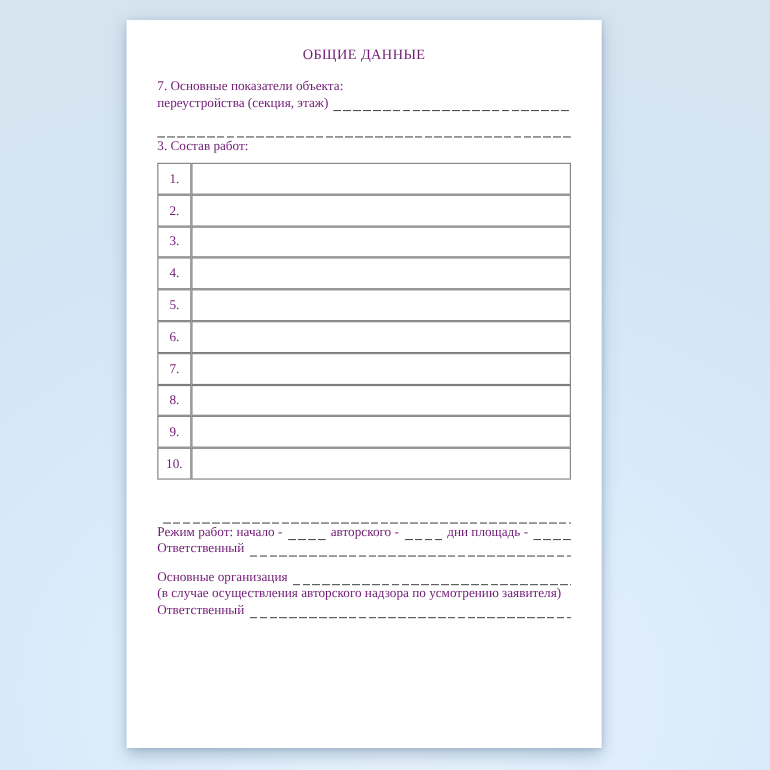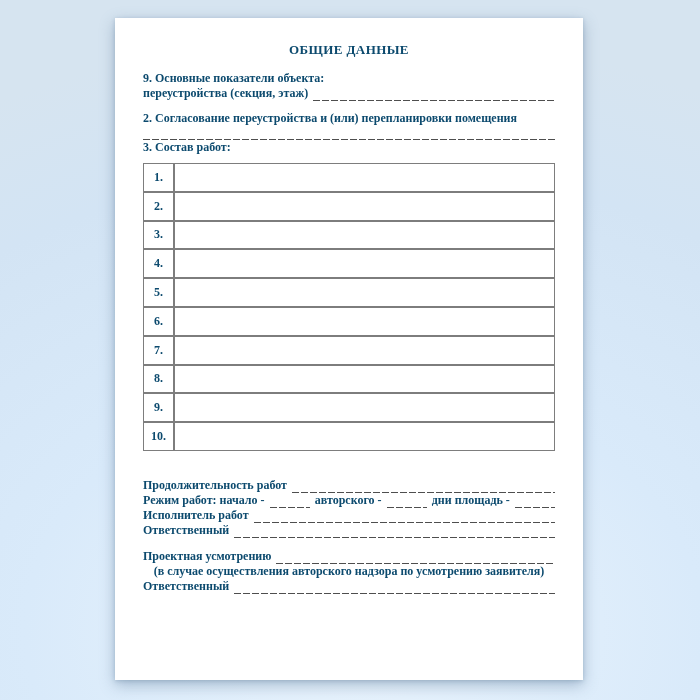--- a/index.html
+++ b/index.html
@@ -11,30 +11,30 @@
   }
   body {
     background:
       radial-gradient(115% 85% at 52% 90%, #eaf4fd 0%, #d9eafa 42%, #d3e4f4 78%, #d6e4f0 100%);
     font-family: "Liberation Serif", "DejaVu Serif", serif;
   }
   .paper {
     position: absolute;
     left: 115px;
     top: 18px;
-    width: 468px;
+    width: 432px;
     height: 662px;
     box-sizing: border-box;
     background: #ffffff;
     box-shadow: 0 5px 14px rgba(92, 122, 152, 0.45), 0 1px 4px rgba(92, 122, 152, 0.30);
     padding: 24px 28px 0 28px;
-    color: #0c4a6e;
+    color: #701a75;
     font-size: 12px;
     line-height: 15px;
-    font-weight: 700;
+    font-weight: 400;
   }
   .doc-title {
     text-align: center;
     font-size: 13px;
     letter-spacing: 0.4px;
     margin: 0 0 14px 0;
   }
   .line {
     display: flex;
     align-items: flex-end;
@@ -69,43 +69,40 @@
     height: 28.8px;
     padding: 0;
   }
   table.works td.num {
     width: 31px;
     text-align: center;
     vertical-align: middle;
   }
   table.works td.val { vertical-align: middle; }
   .details { margin-bottom: 11px; }
-  .note-line { white-space: nowrap; text-align: center; }
+  .note-line { white-space: nowrap; }
 </style>
 </head>
 <body>
 
 <div class="paper">
 
   <div class="doc-title">ОБЩИЕ ДАННЫЕ</div>
 
   <div class="sec1">
     <div class="line">
-      <span>9. Основные показатели объекта:</span>
+      <span>7. Основные показатели объекта:</span>
     </div>
     <div class="line">
       <span>переустройства (секция, этаж)</span>
       <span class="blank"></span>
     </div>
   </div>
 
   <div>
-    <div class="line">
-      <span>2. Согласование переустройства и (или) перепланировки помещения</span>
-    </div>
     <div class="fullblank"></div>
   </div>
 
   <div class="sec3-head line">
     <span>3. Состав работ:</span>
   </div>
 
   <table class="works">
     <tbody>
       <tr>
@@ -146,44 +143,39 @@
       </tr>
       <tr>
         <td class="num">10.</td>
         <td class="val"></td>
       </tr>
     </tbody>
   </table>
 
   <div class="details">
     <div class="line">
-      <span>Продолжительность работ</span>
       <span class="blank"></span>
     </div>
     <div class="line">
       <span>Режим работ: начало -</span>
       <span class="blank mid"></span>
       <span>авторского -</span>
       <span class="blank mid"></span>
       <span>дни площадь -</span>
       <span class="blank"></span>
     </div>
     <div class="line">
-      <span>Исполнитель работ</span>
-      <span class="blank"></span>
-    </div>
-    <div class="line">
       <span>Ответственный</span>
       <span class="blank"></span>
     </div>
   </div>
 
   <div>
     <div class="line">
-      <span>Проектная усмотрению</span>
+      <span>Основные организация</span>
       <span class="blank"></span>
     </div>
     <div class="note-line">(в случае осуществления авторского надзора по усмотрению заявителя)</div>
     <div class="line">
       <span>Ответственный</span>
       <span class="blank"></span>
     </div>
   </div>
 
 </div>

